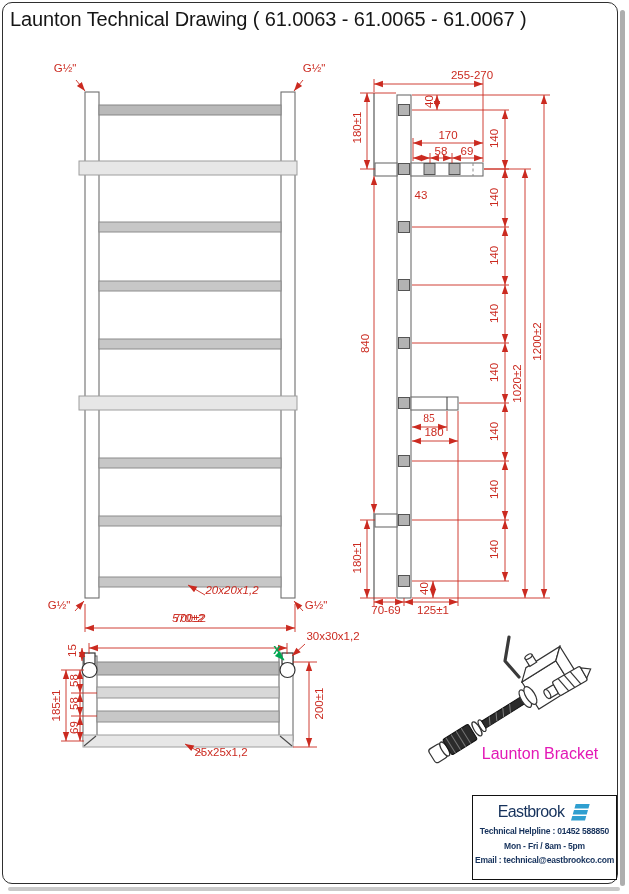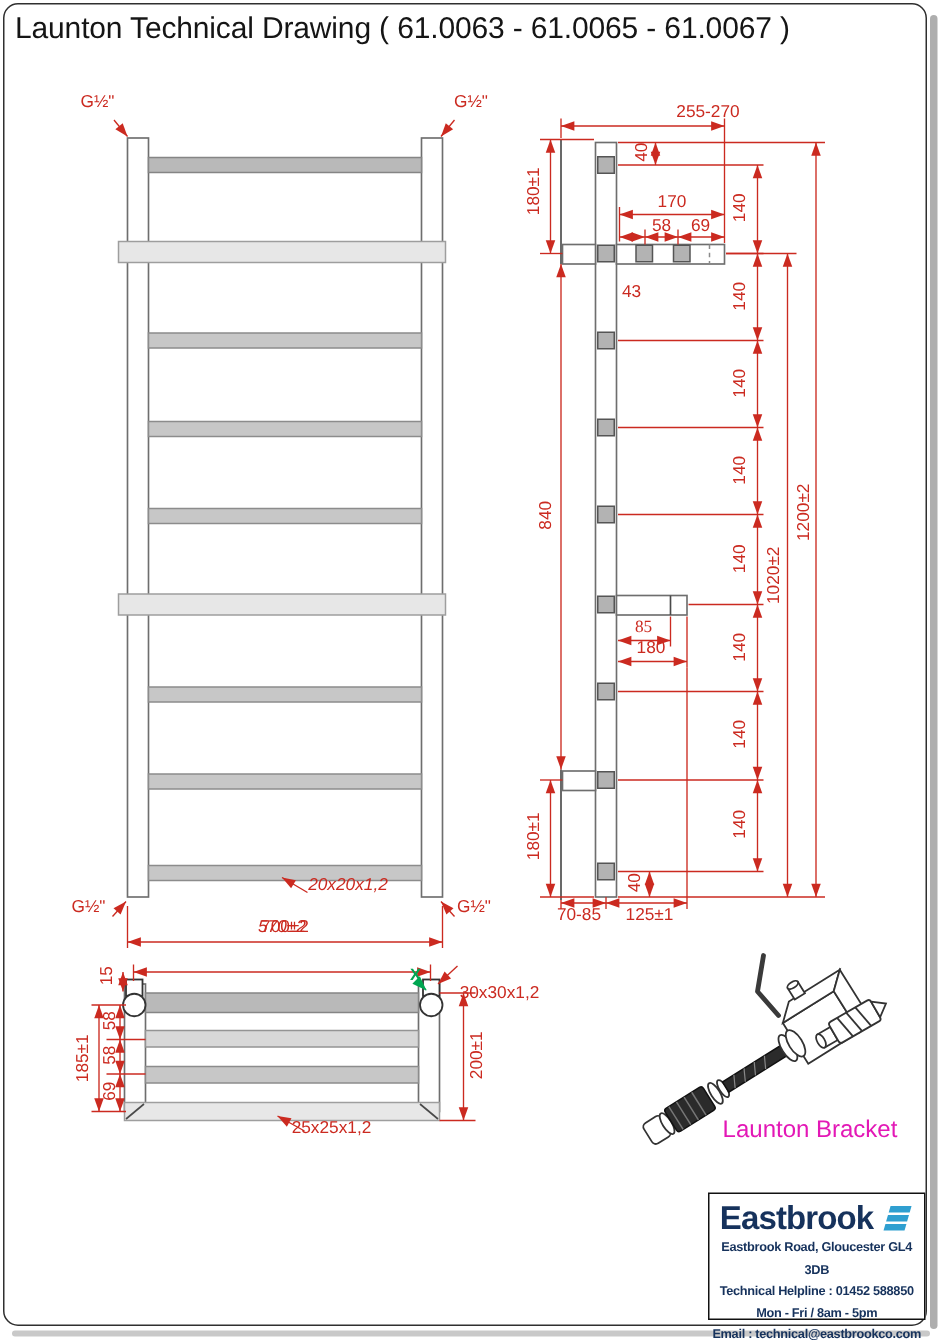--- a/index.html
+++ b/index.html
@@ -26,21 +26,21 @@
   .bar-light{fill:#e7e7e7;stroke:#9e9e9e;stroke-width:1;}
   .sq{fill:#b3b3b3;stroke:#555;stroke-width:1;}
   .dash{stroke:#8a8a8a;stroke-width:1;stroke-dasharray:3 2.5;fill:none;}
   .mk{fill:var(--dimension-red);}
   .mkg{fill:var(--marker-green);}
   .ink{stroke:#333;fill:#fff;stroke-width:1.2;}
   .inkd{stroke:#111;fill:#2b2b2b;stroke-width:1;}
   .footer{position:absolute;left:472px;top:795px;width:145px;height:85px;border:1.7px solid #111;
           background:#fff;box-sizing:border-box;text-align:center;color:var(--brand-navy);}
   .logo-row{display:flex;align-items:center;justify-content:center;gap:5px;margin-top:4px;height:24px;}
-  .brand{font-size:22px;font-weight:bold;letter-spacing:-0.6px;color:var(--brand-navy);}
+  .brand{font-size:16px;font-weight:normal;letter-spacing:-0.6px;color:var(--brand-navy);}
   .fline{font-size:8.5px;font-weight:bold;letter-spacing:-0.2px;line-height:14.5px;}
 </style>
 </head>
 <body>
 
 <div class="page">
   <div class="frame"></div>
   <div class="edge-r"></div>
   <div class="edge-b"></div>
 
@@ -228,21 +228,21 @@
   </svg>
 
   <div class="dim" style="left:48px;top:62px;width:34px;">G½"</div>
   <div class="dim" style="left:297px;top:62px;width:34px;">G½"</div>
   <div class="dim" style="left:42px;top:599px;width:34px;">G½"</div>
   <div class="dim" style="left:299px;top:599px;width:34px;">G½"</div>
   <div class="dim" style="left:199px;top:584px;width:66px;font-style:italic;">20x20x1,2</div>
   <div class="dim" style="left:163px;top:612px;width:54px;">700±2</div>
 
   <div class="dim" style="left:162px;top:612px;width:52px;font-style:italic;">570±2</div>
-  <div class="dim" style="left:301px;top:656px;width:64px;">30x30x1,2</div>
+  <div class="dim" style="left:301px;top:630px;width:64px;">30x30x1,2</div>
   <div class="dim green" style="left:271px;top:644px;width:12px;">X</div>
   <div class="dim rot" style="left:62px;top:644px;width:20px;">15</div>
   <div class="dim rot" style="left:64px;top:674px;width:20px;">58</div>
   <div class="dim rot" style="left:64px;top:697px;width:20px;">58</div>
   <div class="dim rot" style="left:64px;top:721px;width:20px;">69</div>
   <div class="dim rot" style="left:37px;top:699px;width:38px;">185±1</div>
   <div class="dim rot" style="left:299px;top:697px;width:40px;">200±1</div>
   <div class="dim" style="left:188px;top:746px;width:66px;">25x25x1,2</div>
 
   <div class="dim" style="left:400px;top:69px;width:56px;margin-left:44px;">255-270</div>
@@ -260,34 +260,33 @@
   <div class="dim rot" style="left:481px;top:483px;width:26px;">140</div>
   <div class="dim rot" style="left:481px;top:543px;width:26px;">140</div>
   <div class="dim rot" style="left:419px;top:95px;width:20px;">40</div>
   <div class="dim rot" style="left:414px;top:582px;width:20px;">40</div>
   <div class="dim" style="left:433px;top:129px;width:30px;">170</div>
   <div class="dim" style="left:412px;top:145px;width:18px;margin-top:44px;">43</div>
   <div class="dim" style="left:432px;top:145px;width:18px;">58</div>
   <div class="dim" style="left:458px;top:145px;width:18px;">69</div>
   <div class="dim" style="left:419px;top:412px;width:20px;font-family:Liberation Serif, serif;">85</div>
   <div class="dim" style="left:421px;top:426px;width:26px;">180</div>
-  <div class="dim" style="left:366px;top:604px;width:40px;">70-85</div>
+  <div class="dim" style="left:366px;top:604px;width:40px;">70-69</div>
   <div class="dim" style="left:413px;top:604px;width:40px;">125±1</div>
 
   <div class="caption" style="left:478px;top:745px;width:124px;">Launton Bracket</div>
 
   <div class="footer">
     <div class="logo-row">
       <span class="brand">Eastbrook</span>
       <svg width="22" height="19" viewBox="0 0 22 19" style="position:static;">
         <g transform="skewX(-16)" fill="var(--brand-blue)">
           <rect x="7" y="1" width="14" height="4.4"></rect>
           <rect x="7" y="7" width="14" height="4.4"></rect>
           <rect x="7" y="13" width="14" height="4.4"></rect>
         </g>
       </svg>
     </div>
-    <div class="fline">Eastbrook Road, Gloucester GL4 3DB</div>
     <div class="fline">Technical Helpline : 01452 588850</div>
     <div class="fline">Mon - Fri / 8am - 5pm</div>
     <div class="fline">Email : technical@eastbrookco.com</div>
   </div>
 </div>
 
 </body></html>

